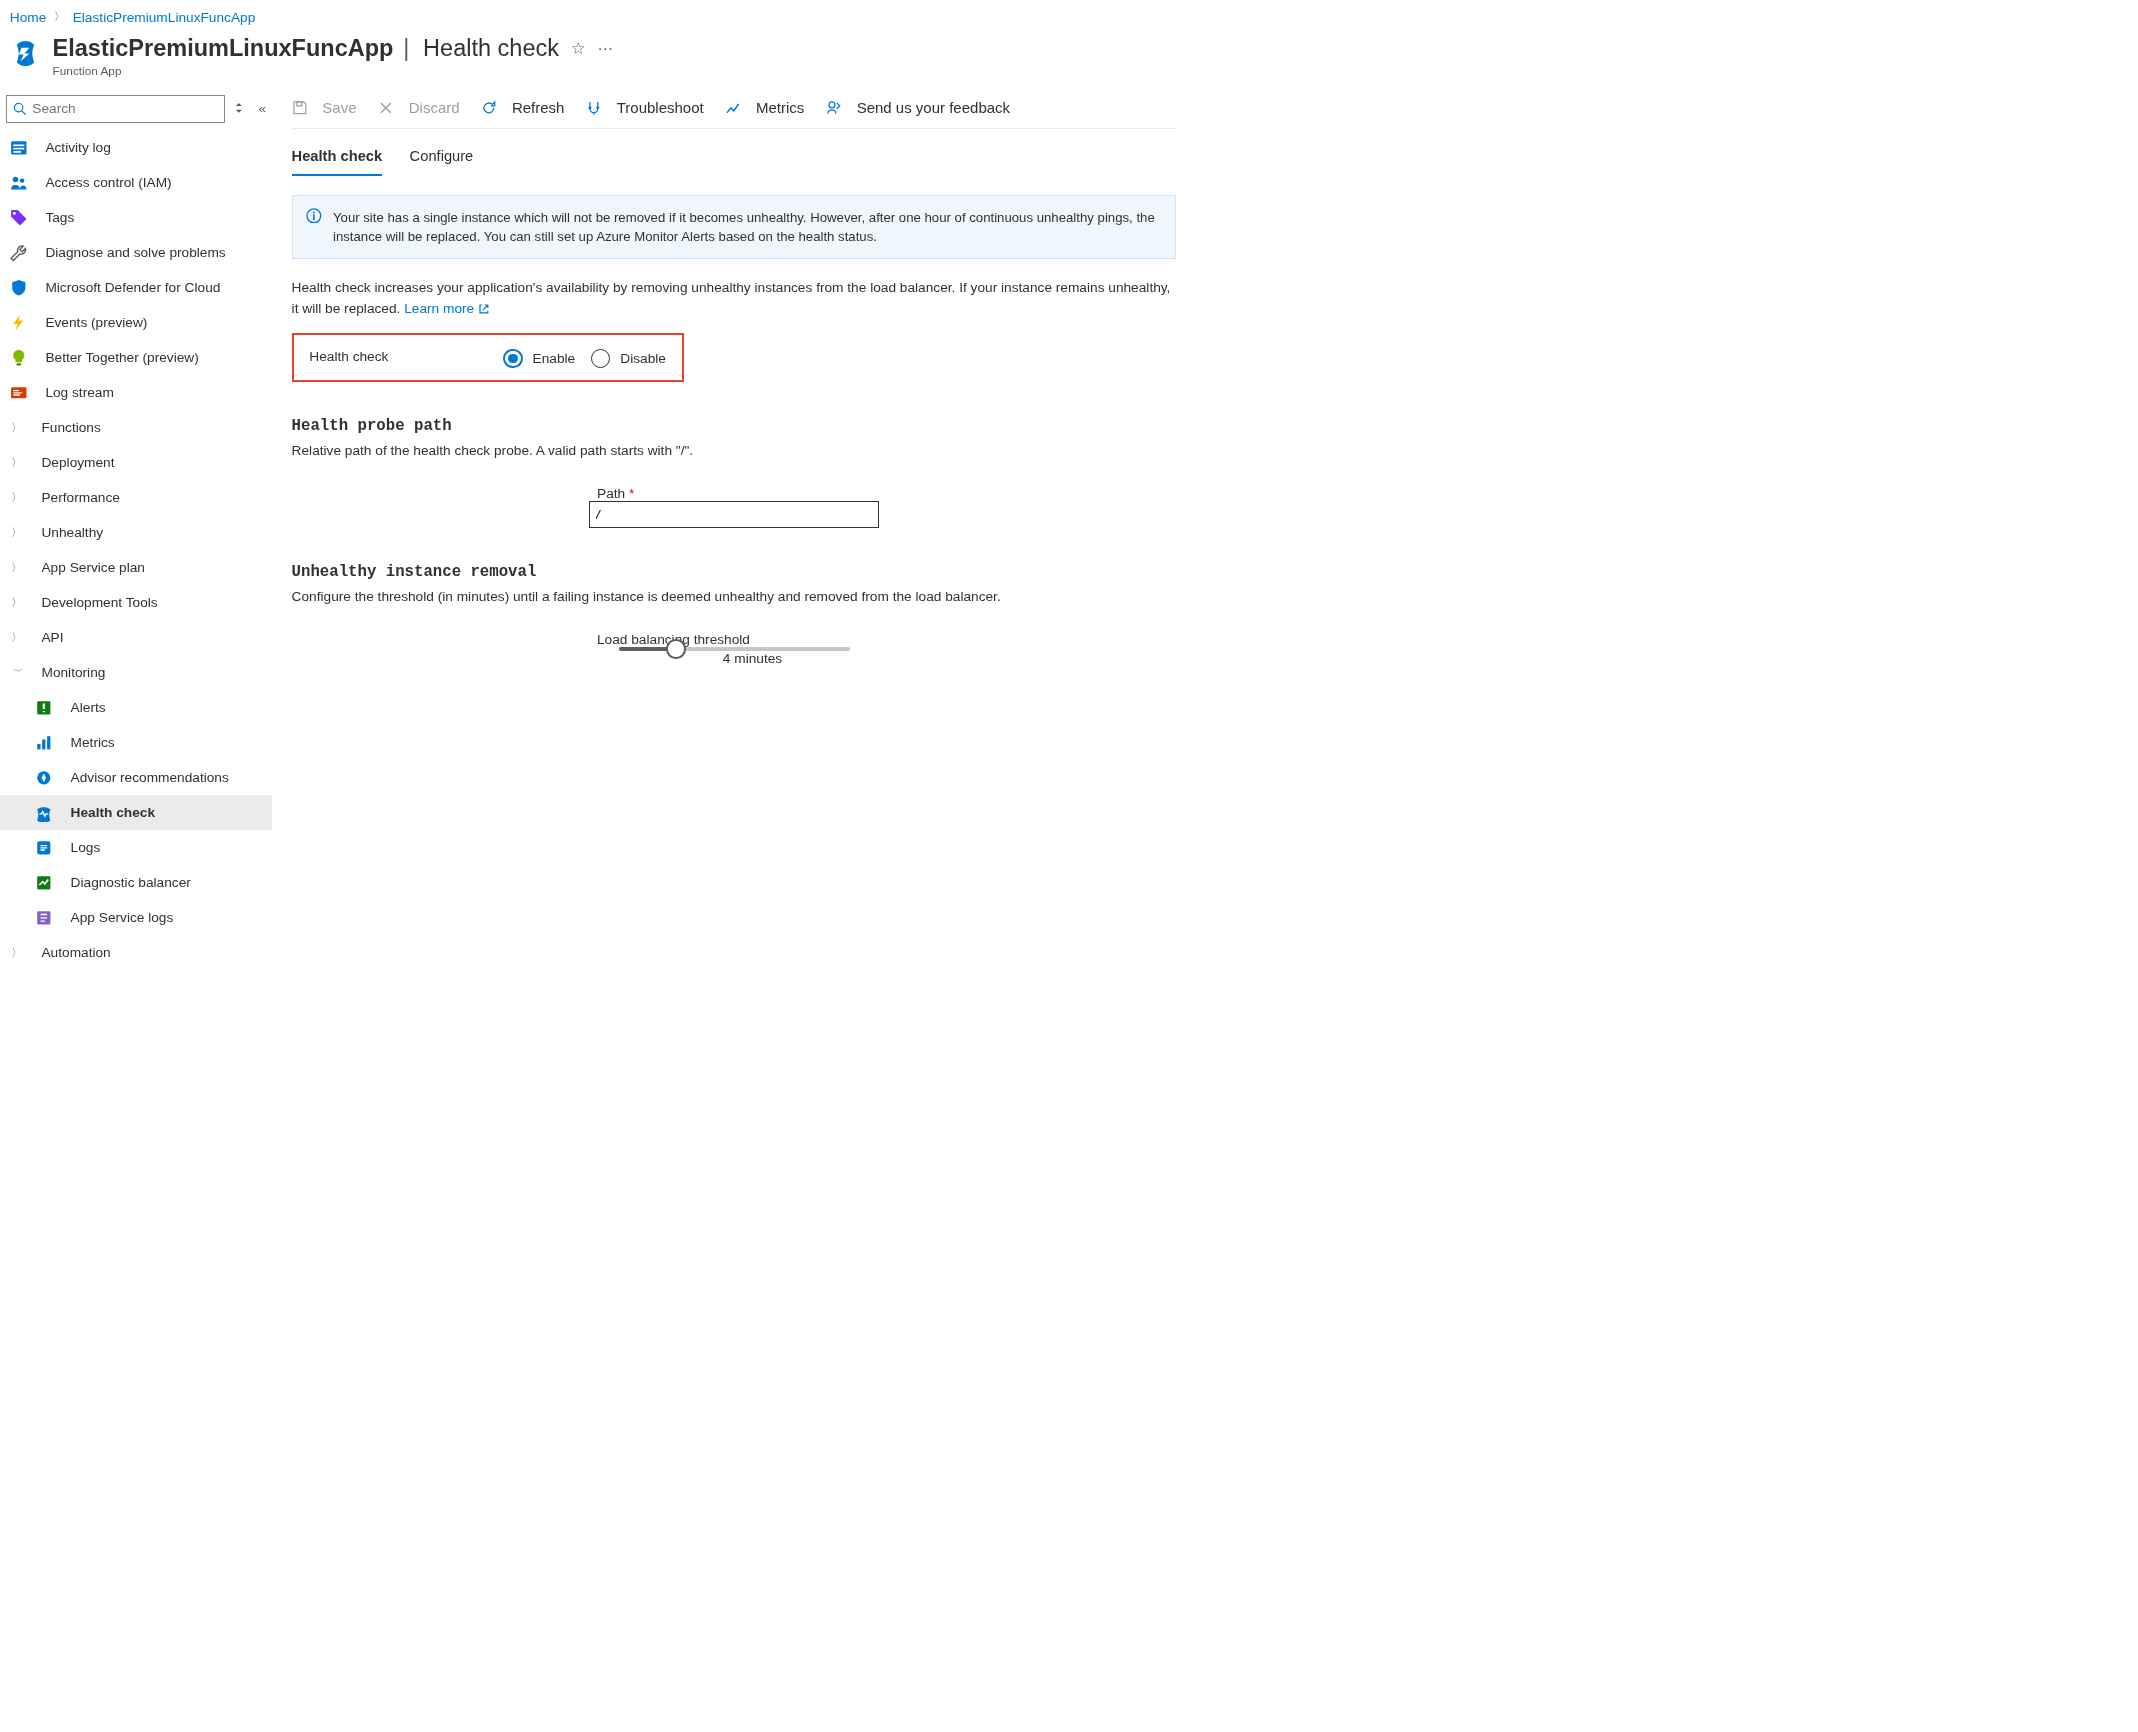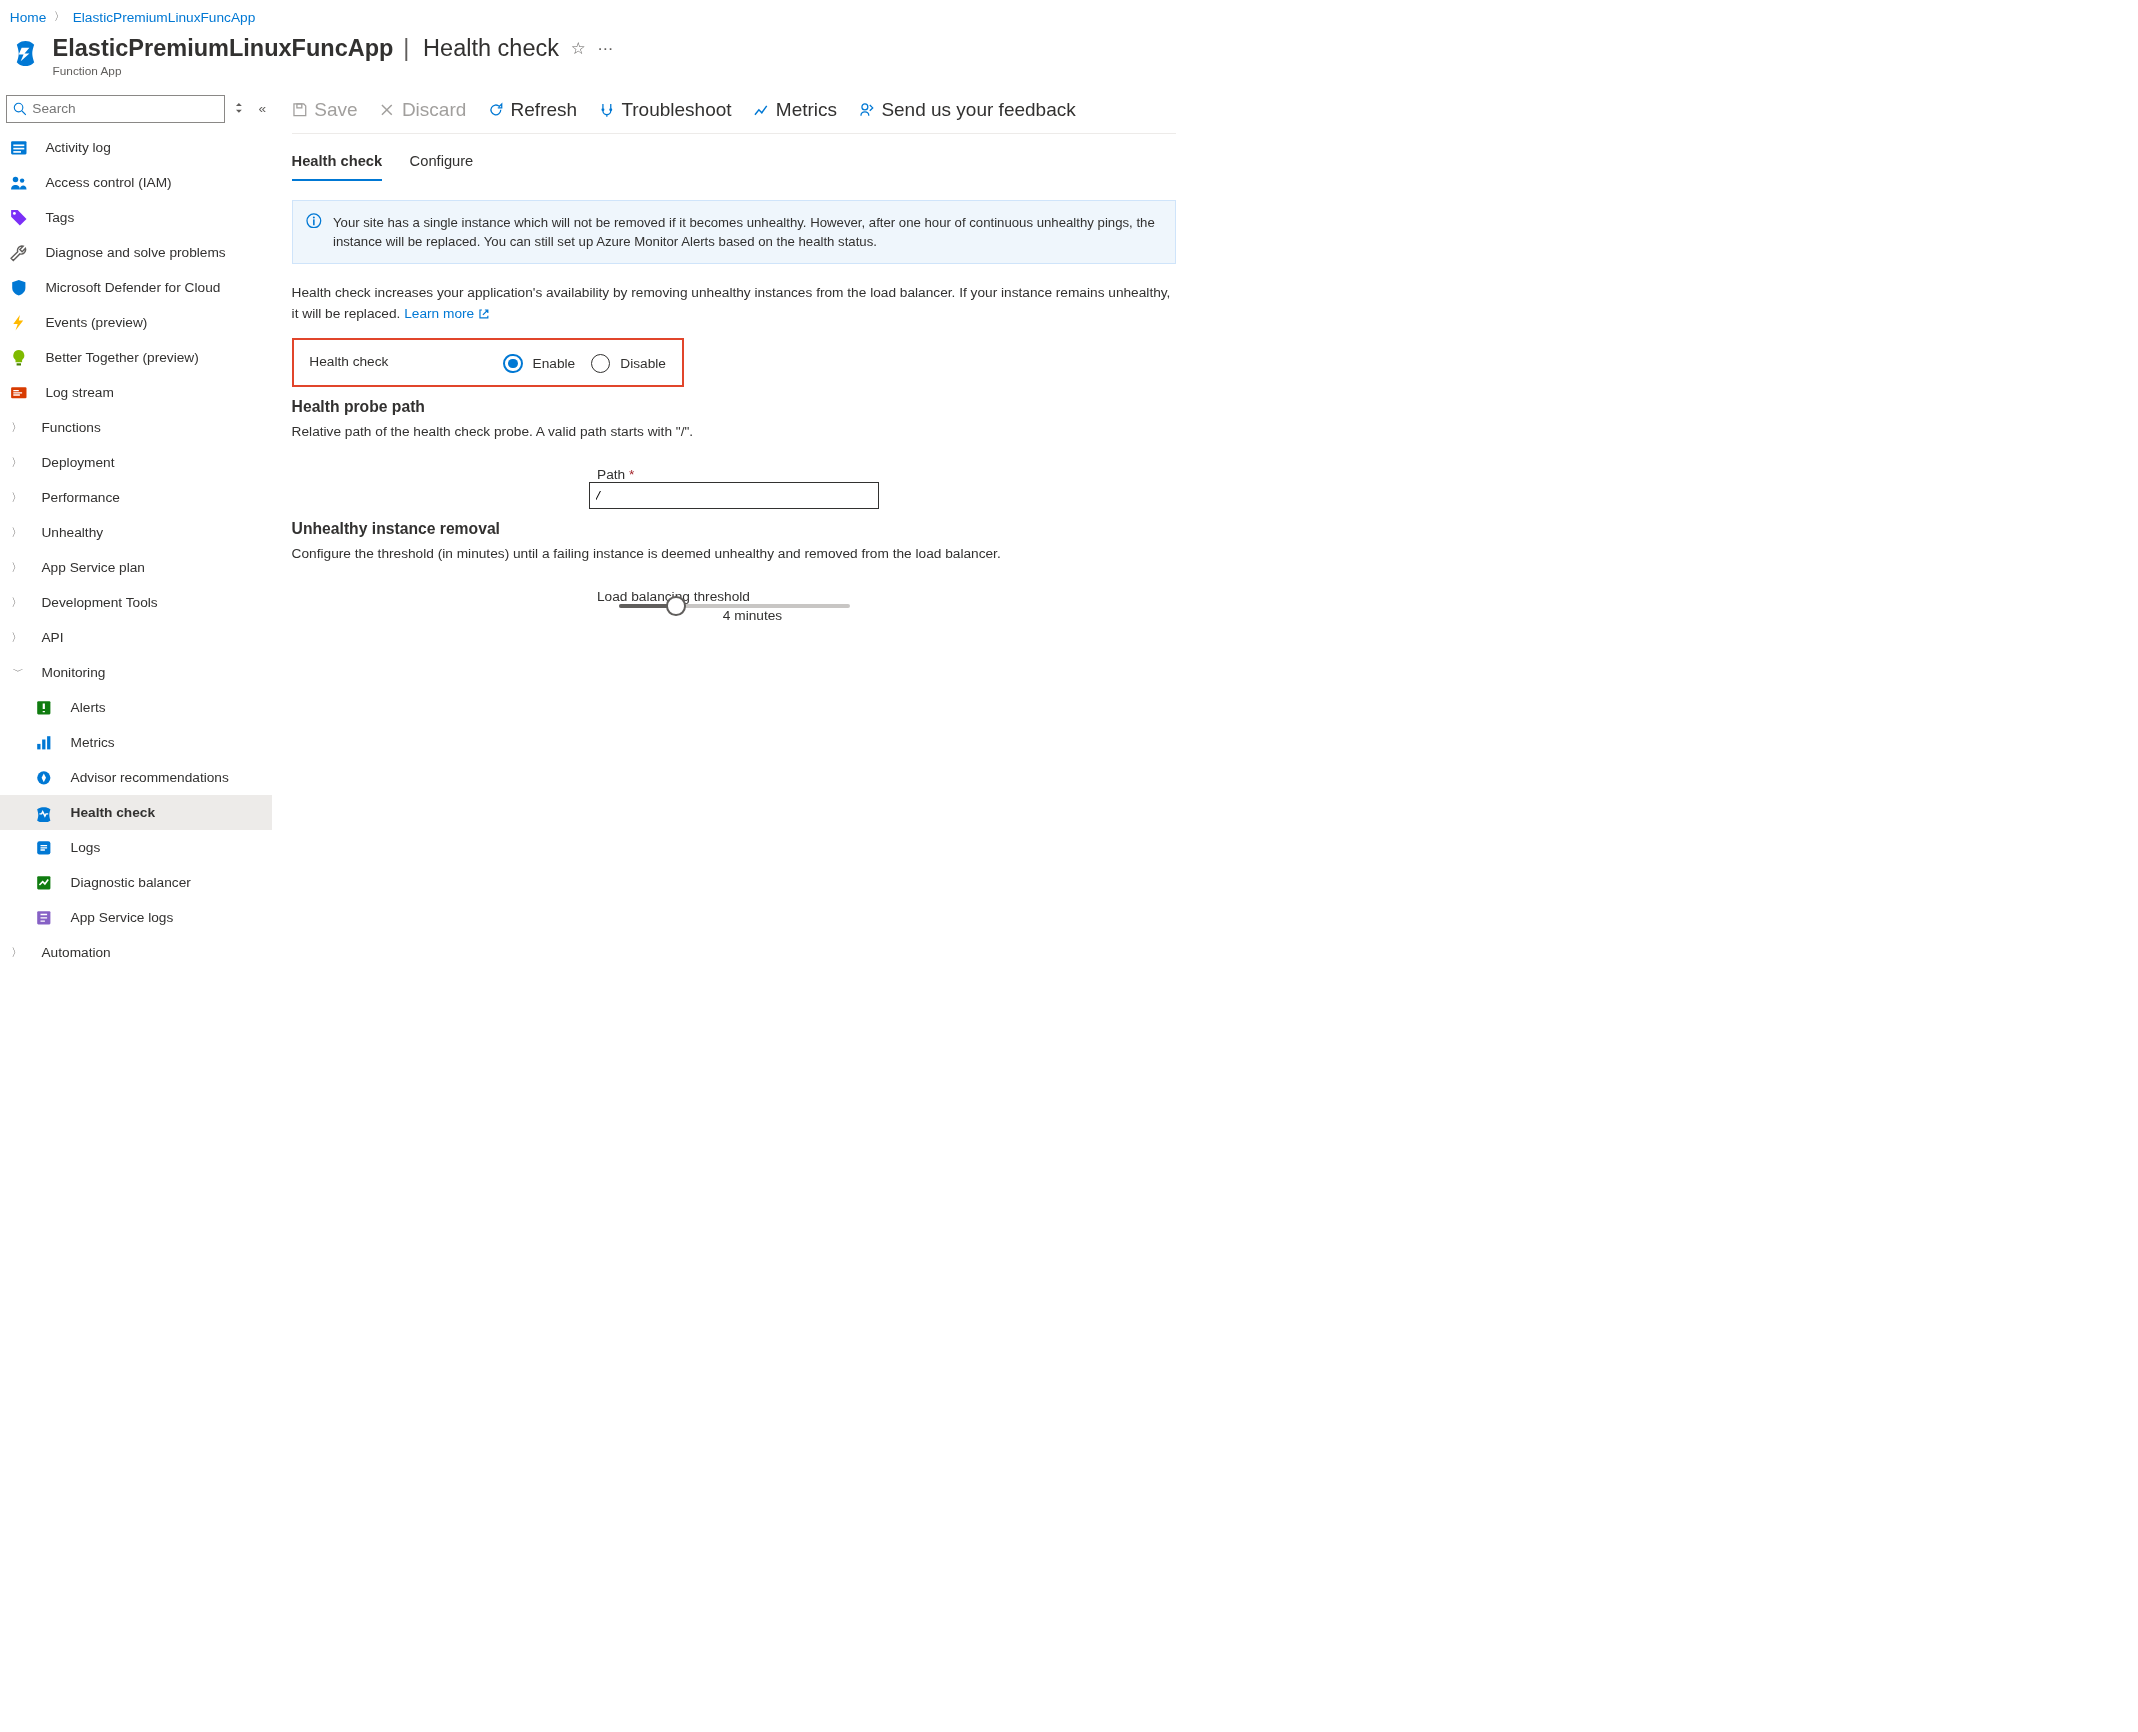--- a/index.html
+++ b/index.html
@@ -44,21 +44,21 @@
   
   .nav-item { display: flex; align-items: center; height: 35px; padding-left: 9.8px; gap: 18px; cursor: pointer; font-size: 13.7px; color: #323130; }
   .nav-item.sub { padding-left: 35px; }
   .nav-item.expandable .chev { width: 13.7px; text-align: center; color: #605e5c; font-size: 10.8px; }
   .nav-item .ico { width: 17.6px; height: 17.6px; display: flex; align-items: center; justify-content: center; }
   .nav-item.active { background: #edebe9; font-weight: 600; }
   .nav-item.group { font-weight: 400; }
 
   
   .toolbar { display: flex; align-items: center; gap: 21.6px; border-bottom: 1px solid #edebe9; padding: 3.9px 0 11.8px; margin-bottom: 7.8px; }
-  .tool-btn { display: flex; align-items: center; gap: 7px; font-size: 19px; color: #323130; cursor: pointer; }
+  .tool-btn { display: flex; align-items: center; gap: 15px; font-size: 15px; color: #323130; cursor: pointer; }
   .tool-btn.disabled { color: #a19f9d; cursor: default; }
   .tool-btn svg { width: 15.7px; height: 15.7px; }
 
   
   .tabs { display: flex; gap: 27.4px; margin-top: 13.7px; border-bottom: 1px solid transparent; }
   .tab { padding: 5.9px 0 9.8px; font-size: 14.7px; color: #323130; cursor: pointer; }
   .tab.active { font-weight: 600; border-bottom: 2.9px solid #0078d4; }
 
   
   .info-box { display: flex; gap: 11px; background: #eff6fc; border: 1px solid #cfe4fa; padding: 11.8px 13.7px; margin-top: 17.6px; color: #323130; font-size: 13.2px; line-height: 1.45; }
@@ -70,21 +70,21 @@
   
   .radio-region { border: 2.9px solid #e1452b; padding: 13.7px 15.7px 11.8px; margin-top: 13.7px; width: 392px; }
   .radio-row { display: flex; align-items: flex-start; }
   .radio-row .label { width: 255px; font-size: 13.7px;}
   .radio-group { display:flex; flex-direction:row; gap: 15.7px; }
   .radio-opt { display: flex; align-items: center; gap: 9.8px; cursor:pointer;}
   .radio-circle { width: 19.6px; height: 19.6px; border-radius: 50%; border: 1px solid #323130; display:flex; align-items:center; justify-content:center;}
   .radio-circle.checked { border: 2px solid #0078d4; }
   .radio-circle.checked::after { content:""; width:9.8px; height:9.8px; background:#0078d4; border-radius:50%; }
 
-  h3.section { font-size: 15.7px; font-weight: 600; margin-top: 11px; }
+  h3.section { font-size: 15.7px; font-weight: 600; margin-top: 35px; font-family: Liberation Mono, monospace; }
   .section-desc { font-size: 13.7px; margin-top: 7.8px; }
 
   .field-row { display:flex; align-items:center; margin-top: 28px; flex-direction: column; }
   .field-row .flabel { width: 274px; font-size:13.7px; }
   .req { color: #a4262c; }
   .path-input { width: 290px; height: 27.4px; border: 1px solid #323130; padding: 0 5.9px; font-size: 13.7px; font-style: italic; }
 
   .slider-track { position:relative; width:231px; height:3.9px; background:#c8c6c4; border-radius:2px;}
   .slider-fill { position:absolute; left:0; top:0; height:3.9px; background:#605e5c; width:25%; border-radius:2px;}
   .slider-thumb { position:absolute; top:-7.8px; left:25%; width:19.6px; height:19.6px; border-radius:50%; background:#fff; border:2px solid #605e5c; margin-left:-9.8px;}

